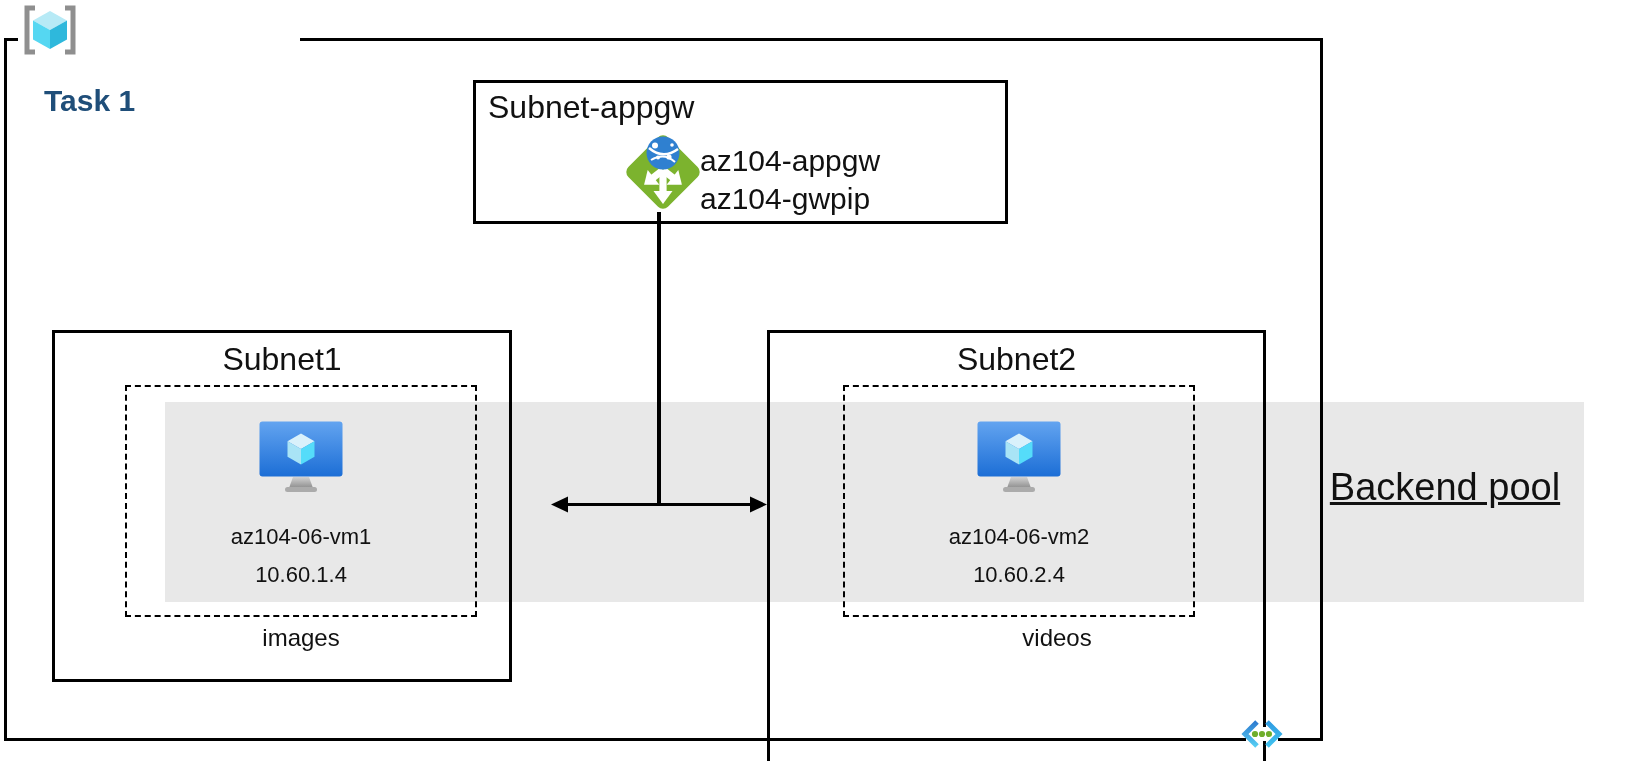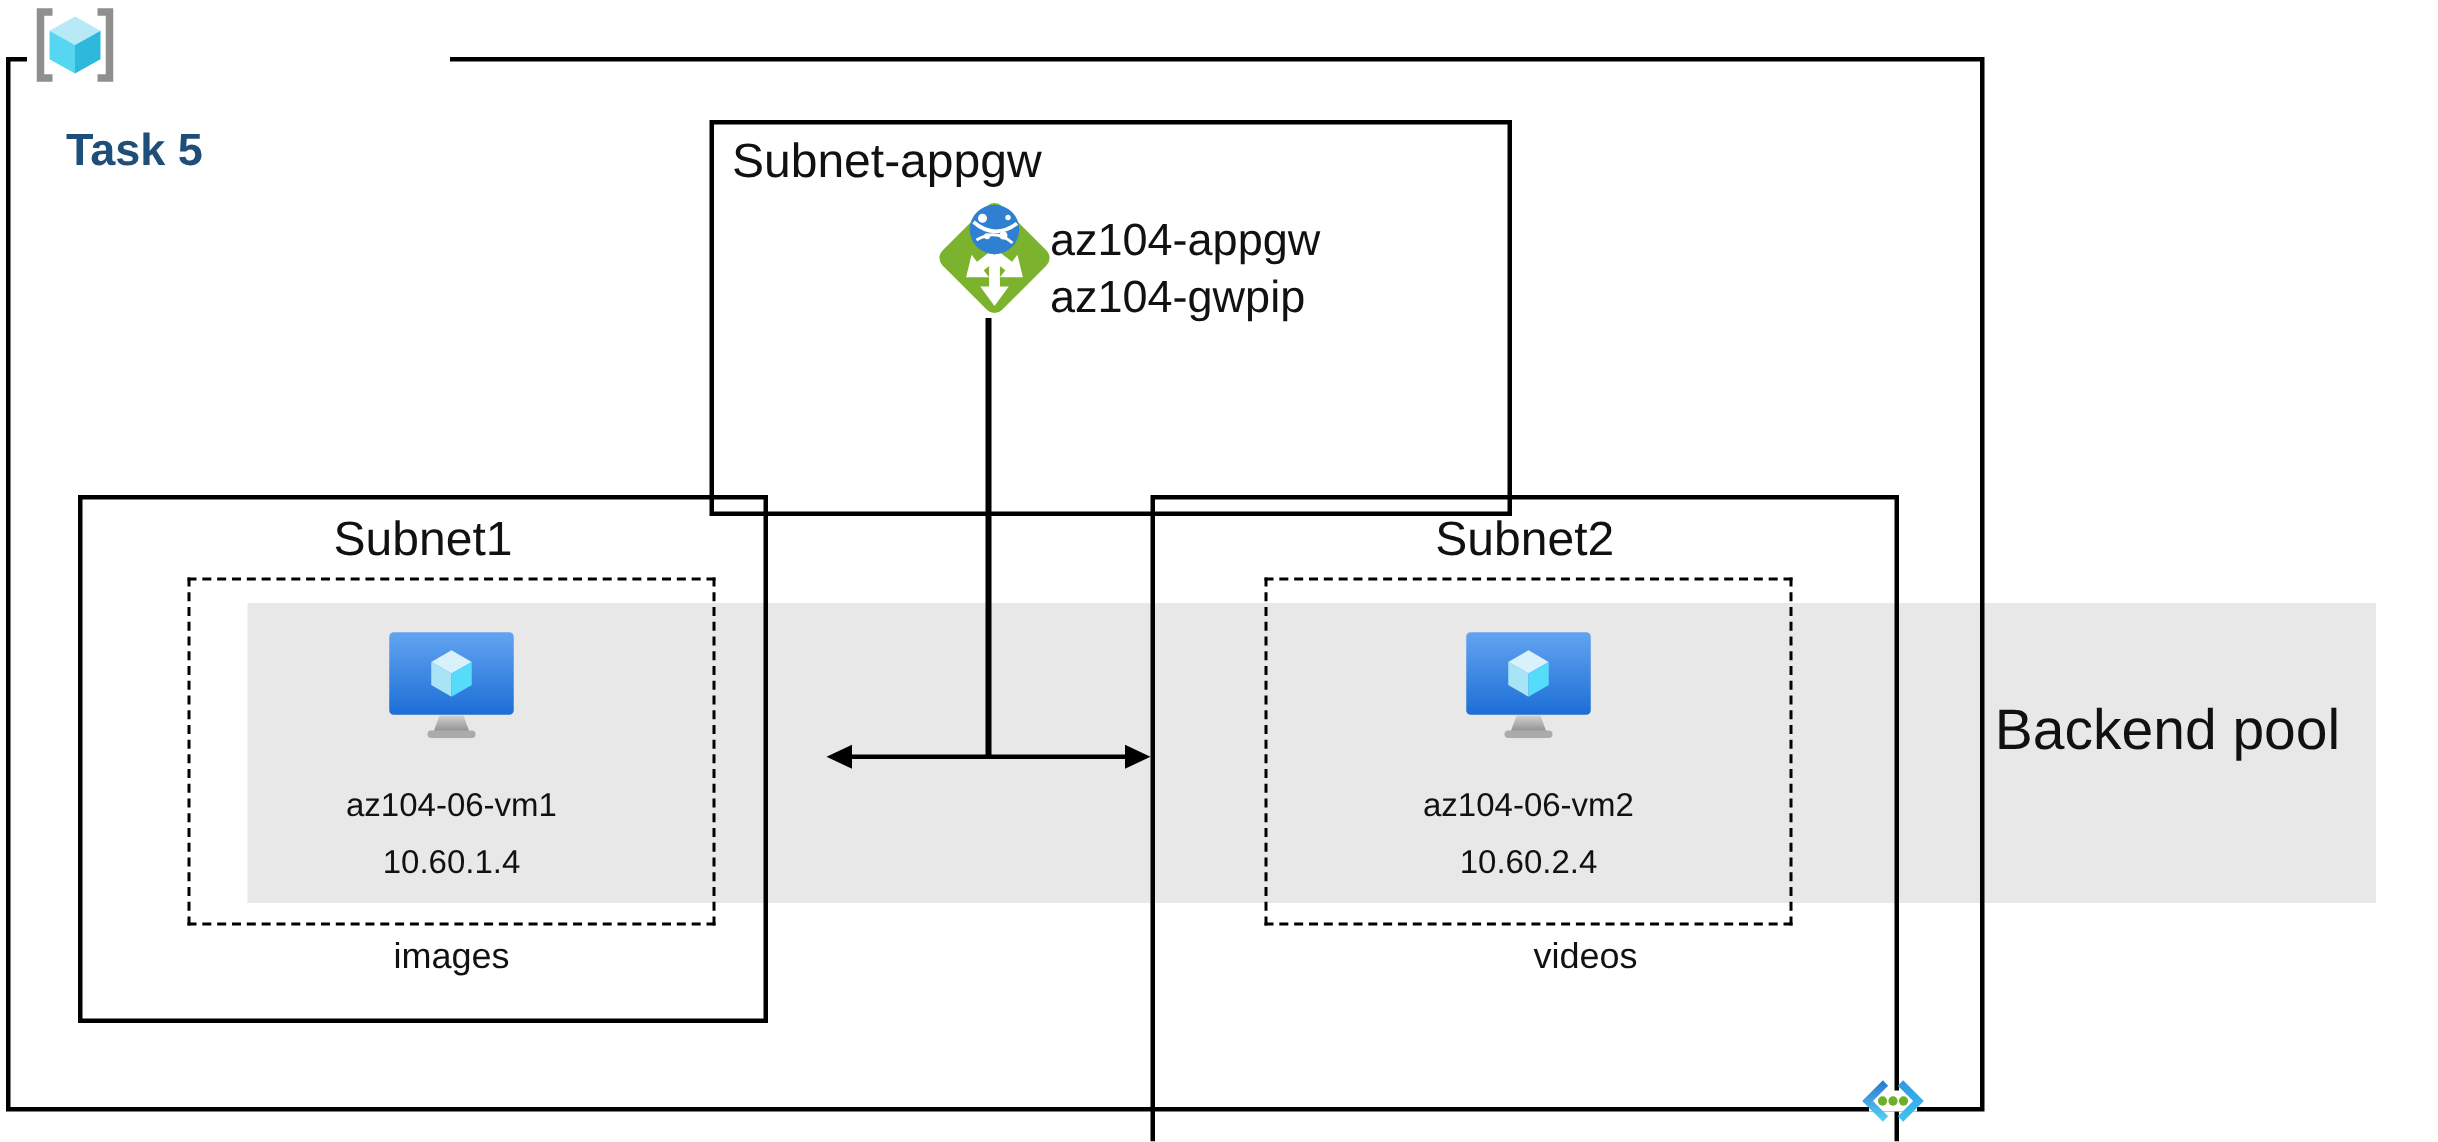--- a/index.html
+++ b/index.html
@@ -3,29 +3,29 @@
 <meta charset="utf-8">
 <style>
   html,body{margin:0;padding:0;background:#fff;}
   .stage{
     position:relative;width:1625px;height:761px;background:#fff;overflow:hidden;
     font-family:"Liberation Sans",sans-serif;color:#111;
   }
   .abs{position:absolute;}
   
   .band{left:165px;top:402px;width:1419px;height:200px;background:#E8E8E8;}
-  .backend-label{left:1300px;top:466px;width:290px;text-align:center;font-size:38px;color:#111;}
+  .backend-label{left:1300px;top:466px;width:290px;text-align:center;font-size:38px;color:#111;text-decoration:underline;}
   
   .rg-box{left:4px;top:38px;width:1319px;height:703px;border:3px solid #000;box-sizing:border-box;}
   .rg-gap{left:18px;top:34px;width:282px;height:10px;background:#fff;}
   .rg-icon{left:20px;top:3px;width:60px;height:54px;}
   .rg-title{left:92px;top:10px;font-size:36px;color:#1A1A1A;white-space:nowrap;}
   .task{left:44px;top:84px;font-size:30px;font-weight:bold;}
   
-  .appgw-box{left:473px;top:80px;width:535px;height:264px;border:3px solid #000;box-sizing:border-box;}
+  .appgw-box{left:473px;top:80px;width:535px;height:144px;border:3px solid #000;box-sizing:border-box;}
   .appgw-title{position:absolute;left:12px;top:6px;font-size:32px;white-space:nowrap;}
   .appgw-icon{left:613px;top:124px;width:100px;height:100px;}
   .appgw-labels{left:700px;top:142px;font-size:30px;line-height:38px;white-space:nowrap;}
   
   .vline{left:657px;top:212px;width:4px;height:293px;background:#000;}
   .harrow{left:548px;top:491px;width:222px;height:27px;}
   
   .subnet-box{border:3px solid #000;box-sizing:border-box;}
   .subnet1{left:52px;top:330px;width:460px;height:352px;}
   .subnet2{left:767px;top:330px;width:499px;height:436px;}
@@ -78,21 +78,21 @@
   <div class="abs rg-gap"></div>
 
   <svg class="abs rg-icon" viewBox="0 0 60 54">
     <path d="M15 5 H7 V49 H15" fill="none" stroke="#8F8F8F" stroke-width="5"></path>
     <path d="M45 5 H53 V49 H45" fill="none" stroke="#8F8F8F" stroke-width="5"></path>
     <polygon points="30,8 47,17.5 30,27 13,17.5" fill="#B7EAF6"></polygon>
     <polygon points="13,17.5 30,27 30,46 13,36.5" fill="#55D7F2"></polygon>
     <polygon points="47,17.5 30,27 30,46 47,36.5" fill="#2EB8DC"></polygon>
   </svg>
 
-  <div class="abs task" style="color: rgb(31, 78, 121);">Task 5</div>
+  <div class="abs task" style="color: rgb(31, 78, 121);">Task 1</div>
 
   <div class="abs appgw-box">
     <div class="appgw-title">Subnet-appgw</div>
   </div>
 
   <svg class="abs appgw-icon" viewBox="0 0 100 100">
     <rect x="22" y="20" width="56" height="56" rx="7" transform="rotate(45 50 48)" fill="#7CB32E"></rect>
     <g fill="#fff">
       <g>
         <rect x="46.4" y="46" width="7.2" height="24"></rect>

